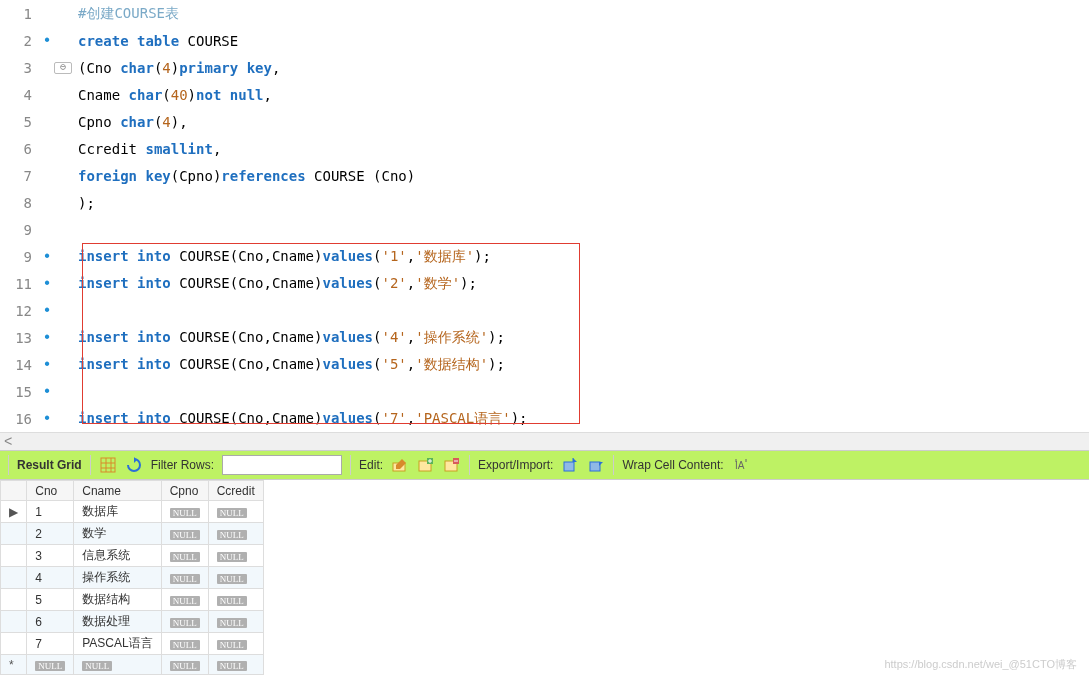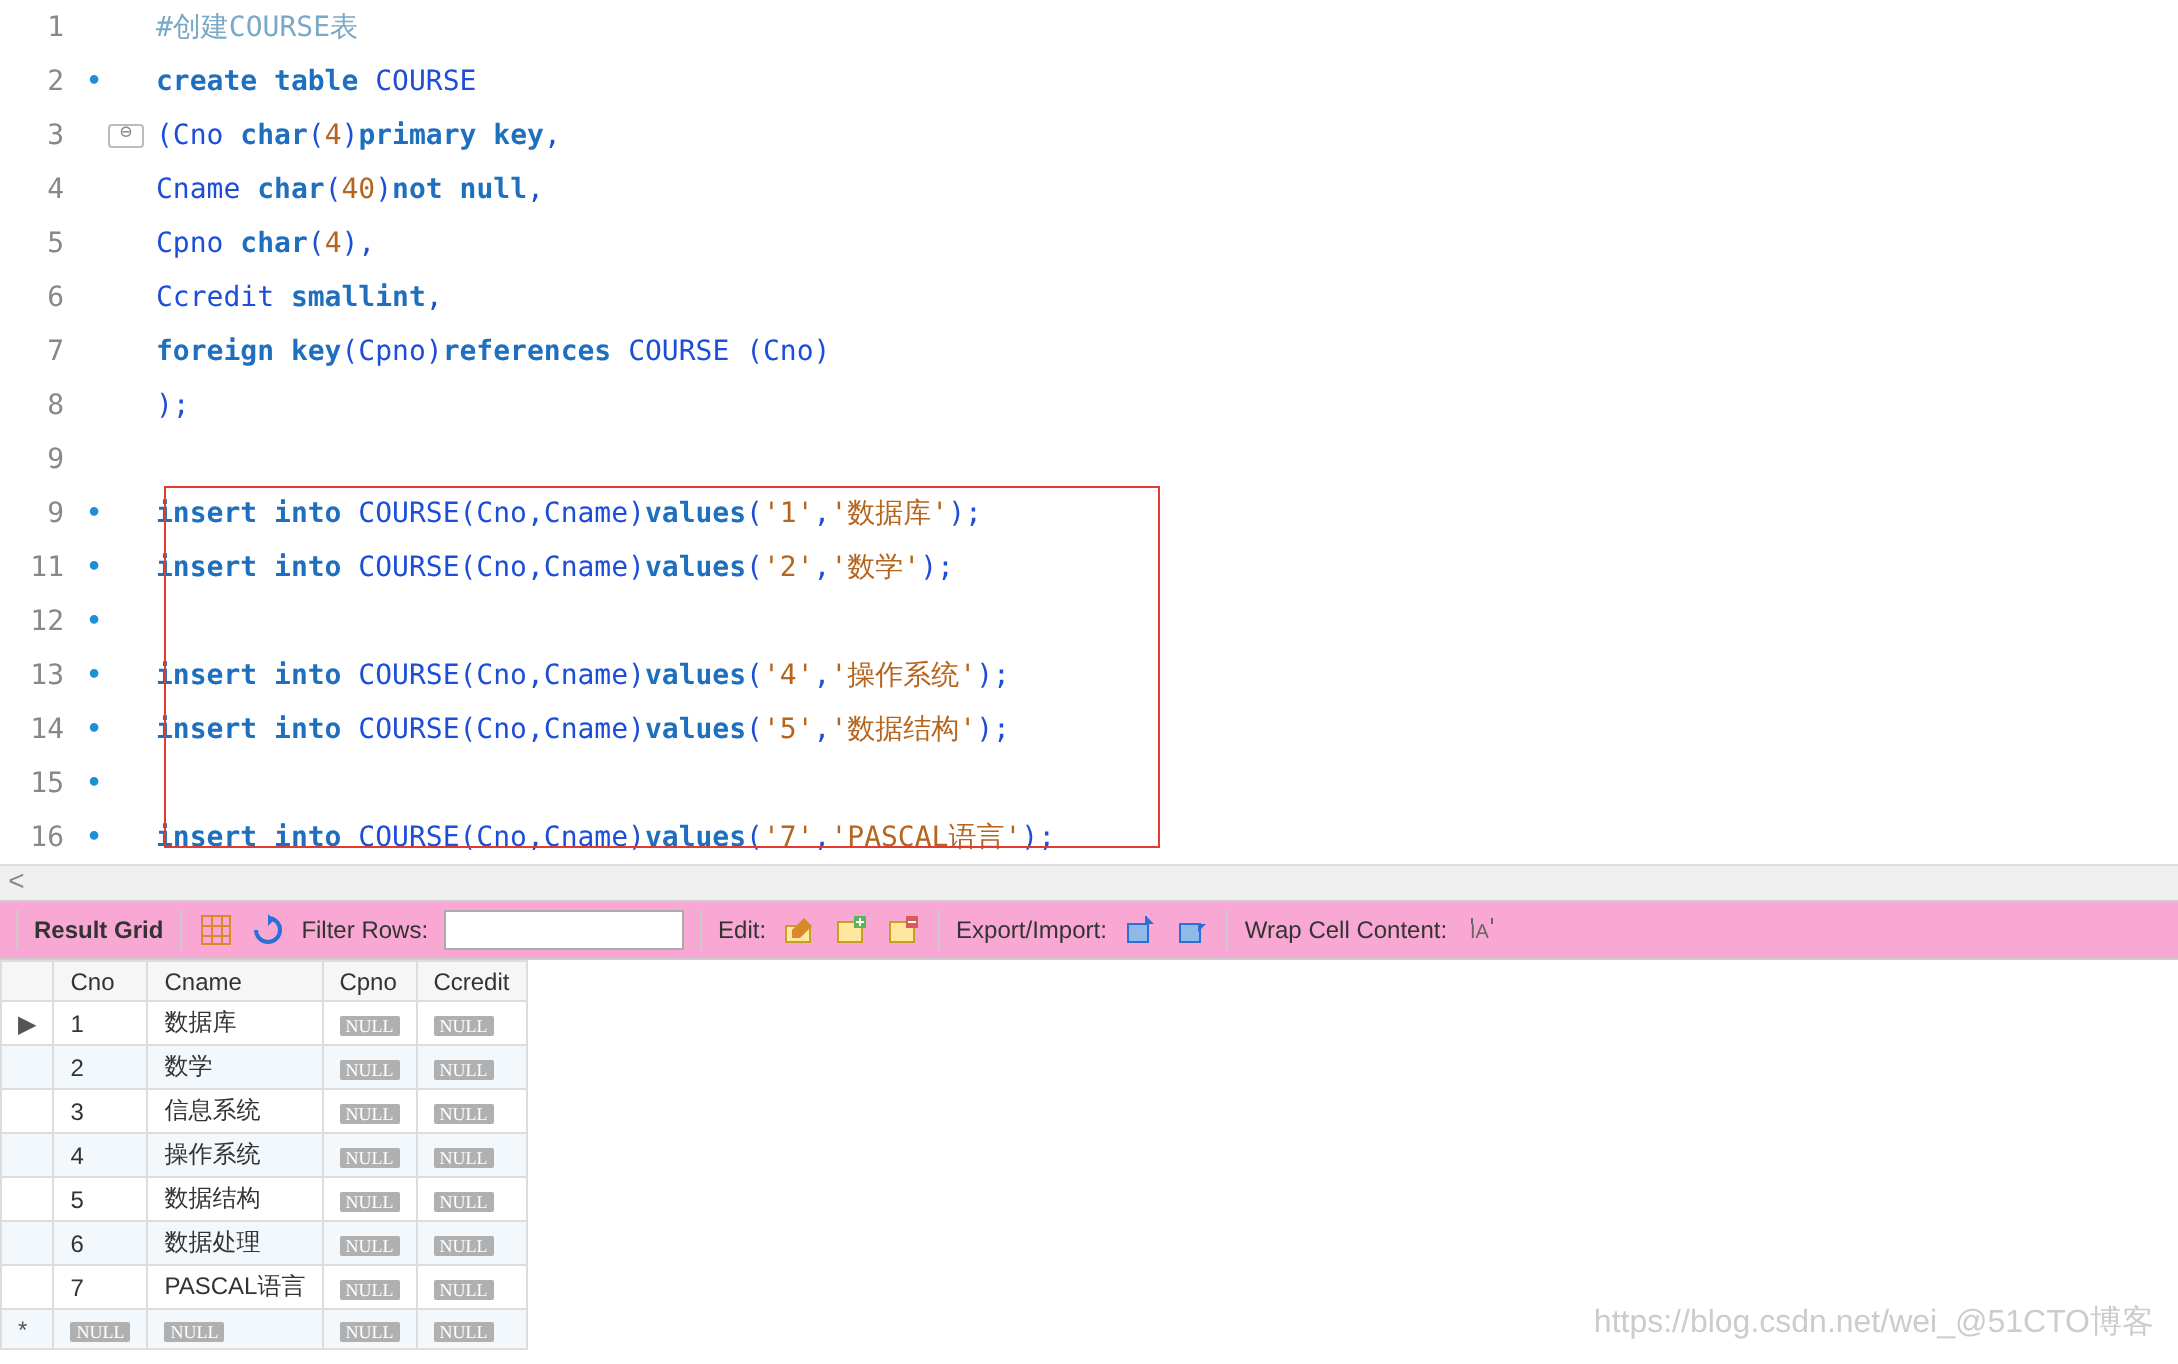--- a/index.html
+++ b/index.html
@@ -6,39 +6,39 @@
 body { font-family: Consolas, 'Courier New', monospace; font-size: 14px; background: #fff; color: #333; width: 1089px; }
 .editor { background: #fff; }
 .code-line { display: flex; height: 27px; align-items: center; }
 .gutter-num { width: 40px; text-align: right; padding-right: 8px; color: #888; font-family: Consolas, monospace; }
 .marker { width: 14px; text-align: center; color: #1e8fd6; font-size: 16px; line-height: 0; }
 .fold { width: 18px; text-align: center; color: #888; font-size: 10px; border: 1px solid #bbb; border-radius: 2px; height: 12px; line-height: 10px; margin-right: 6px; }
 .fold-empty { width: 18px; margin-right: 6px; }
 .code { font-family: Consolas, monospace; white-space: pre; }
 .c-comment { color: #7aa9c7; margin-top: 16px; }
 .c-kw { color: #1f6fbf; font-weight: bold; }
-.c-id { color: #1d4ed8; }
+.c-id { color: #000000; }
 .c-type { color: #1f6fbf; font-weight: bold; }
 .c-num { color: #b5651d; }
 .c-func { color: #1f6fbf; font-weight: bold; }
 .c-str { color: #b5651d; }
 .red-box { border: 1px solid #e03c31; position: absolute; }
 .scroll-row { display: flex; align-items: center; height: 18px; background: #f0f0f0; border-top: 1px solid #ddd; padding: 0 4px; color: #888; }
-.toolbar { display: flex; align-items: center; gap: 8px; padding: 4px 8px; border-top: 1px solid #ccc; border-bottom: 1px solid #ccc; font-family: Tahoma, sans-serif; font-size: 12px; background: #f9a8d4; }
+.toolbar { display: flex; align-items: center; gap: 8px; padding: 4px 8px; border-top: 1px solid #ccc; border-bottom: 1px solid #ccc; font-family: Tahoma, sans-serif; font-size: 12px; background: #bef264; }
 .toolbar .sep { width: 1px; height: 20px; background: #ccc; }
 .toolbar input { width: 120px; height: 20px; border: 1px solid #aaa; font-size: 12px; padding: 0 4px; }
 .tb-icon { width: 18px; height: 18px; display: inline-flex; align-items: center; justify-content: center; }
 .result-grid { font-family: Tahoma, sans-serif; font-size: 12px; }
 .grid { border-collapse: collapse; padding-left: 47px; }
 .grid th, .grid td { border: 1px solid #ddd; padding: 2px 8px; height: 20px; text-align: left; font-weight: normal; }
 .grid th { background: #f6f6f6; color: #333; }
 .row-even td { background: #f2f8fc; }
 .null-badge { background: #b0b0b0; color: #fff; font-size: 9px; padding: 0px 3px; border-radius: 1px; font-family: Tahoma; }
 .row-marker { width: 20px; text-align: center; color: #555; }
-.watermark { position: absolute; right: 12px; bottom: 10px; color: #ccc; font-family: Tahoma, sans-serif; font-size: 16px; }
+.watermark { position: absolute; right: 12px; bottom: 10px; color: #ccc; font-family: Tahoma, sans-serif; font-size: 11px; }
 .editor-wrap { position: relative; }
 </style>
 </head>
 <body>
 
 <div class="editor-wrap">
   <div class="editor" id="editor">
       <div class="code-line">
         <span class="gutter-num">1</span>
         <span class="marker"></span>

